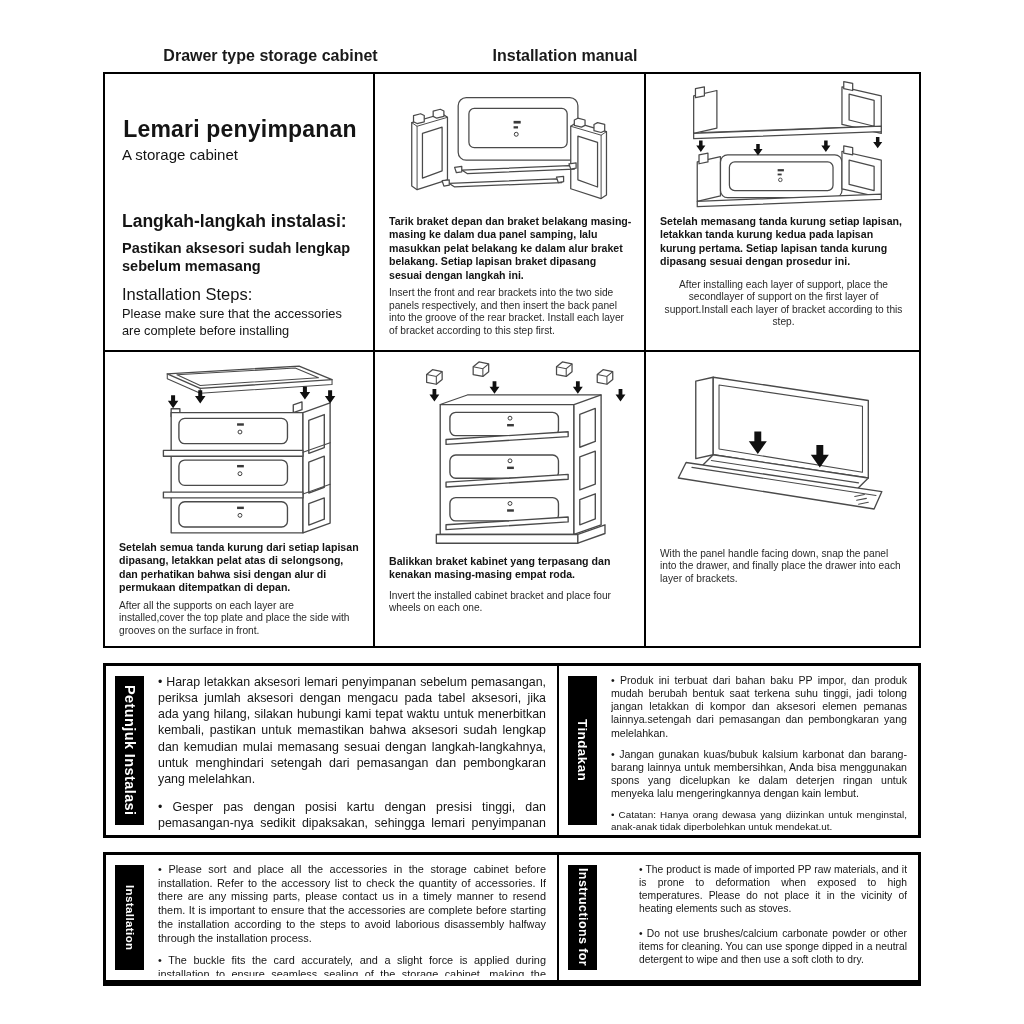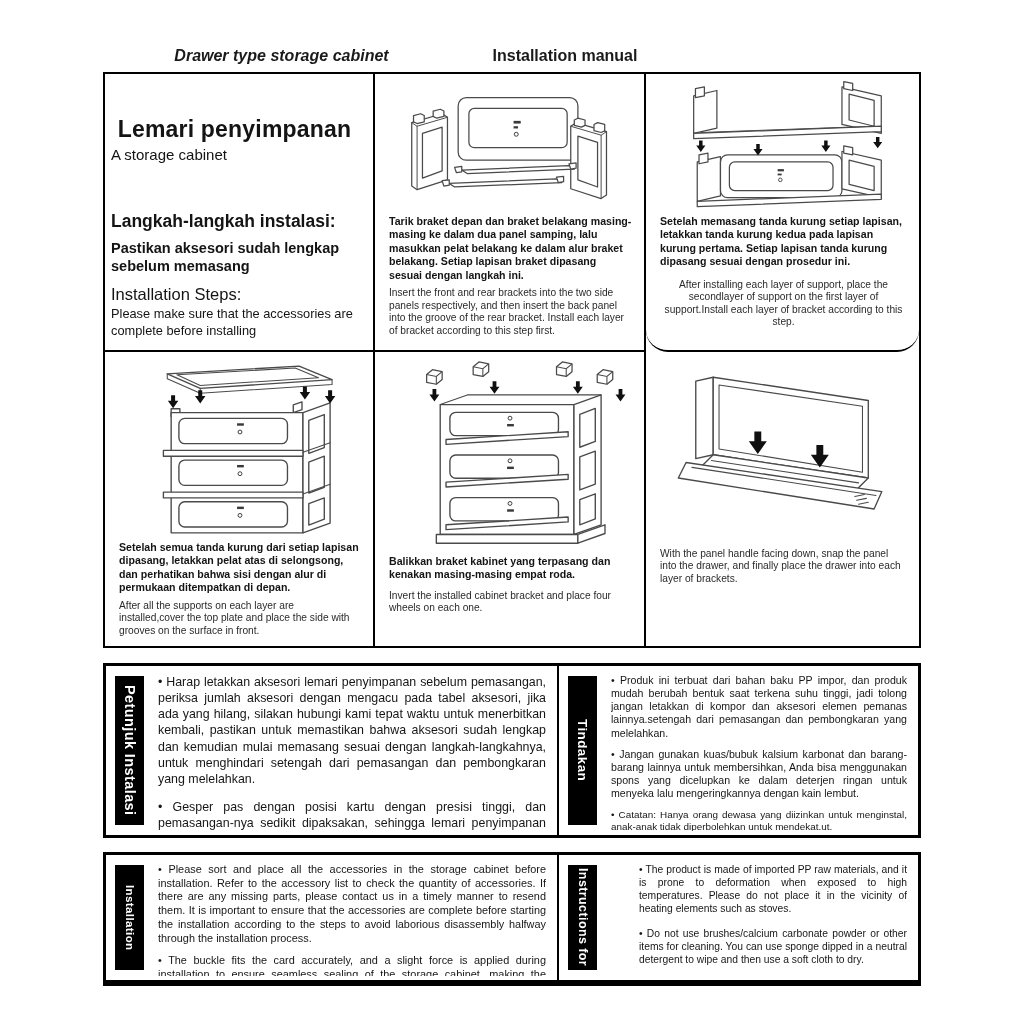--- a/index.html
+++ b/index.html
@@ -4,42 +4,42 @@
 <style>
   html,body{margin:0;padding:0;background:#ffffff;}
   .page{position:relative;width:1024px;height:1024px;background:#fff;font-family:"Liberation Sans",sans-serif;color:#141414;overflow:hidden;}
 
   
   .hdr-badges{position:absolute;left:103px;top:7px;display:flex;}
   .badge{box-sizing:border-box;height:34px;display:flex;align-items:center;justify-content:center;font-weight:700;font-size:21px;letter-spacing:0.2px;}
   .badge.dark{width:355px;background:#000;color:#fff;}
   .badge.light{width:214px;background:#fff;color:#000;border:3px solid #000;}
   .hdr-sub{position:absolute;top:47px;font-size:16px;font-weight:700;text-align:center;color:#1a1a1a;}
-  .sub1{left:104px;width:355px;font-style:italic;}
+  .sub1{left:93px;width:355px;}
   .sub2{left:458px;width:214px;}
 
   
   .grid{position:absolute;left:103px;top:72px;width:818px;height:576px;box-sizing:border-box;border:2px solid #000;display:grid;grid-template-columns:270px 271px 1fr;grid-template-rows:278px 1fr;background:#fff;}
   .cell{box-sizing:border-box;border-right:2px solid #000;border-bottom:2px solid #000;overflow:hidden;position:relative;}
-  .cell:nth-child(3n){border-right:none;border-radius:22px;}
+  .cell:nth-child(3n){border-right:none;}
   .cell:nth-child(n+4){border-bottom:none;}
   .art{display:flex;align-items:flex-end;justify-content:center;}
   .art.a1{height:138px;}
   .art.a2{height:138px;}
   .art.a3{height:186px;}
   .art.a4{height:200px;}
   .art.a5{height:184px;}
   .cap-id{margin:3px 12px 5px 14px;font-size:10.6px;font-weight:700;line-height:1.27;color:#141414;}
   .cap-en{margin:0 12px 4px 14px;font-size:10.2px;font-weight:400;line-height:1.22;color:#2a2a2a;}
   .gap8 .cap-en{margin-top:8px;}
   .gap10 .cap-en{margin-top:10px;text-align:center;}
   .gap12 .cap-en{margin-top:12px;}
 
   
-  .intro{padding:42px 15px 0 6px;}
+  .intro{padding:42px 15px 0 17px;}
   .intro-title{font-size:23px;font-weight:700;text-align:center;letter-spacing:0.2px;}
   .intro-sub{font-size:15px;font-weight:400;text-align:left;margin-top:3px;}
   .intro-h-id{margin-top:48px;font-size:17.5px;font-weight:700;}
   .intro-n-id{margin-top:7px;font-size:14.5px;font-weight:700;line-height:1.25;}
   .intro-h-en{margin-top:10px;font-size:16.5px;font-weight:400;}
   .intro-n-en{margin-top:2px;font-size:12.8px;font-weight:400;line-height:1.3;}
 
   
   .nbox{position:absolute;left:103px;width:818px;box-sizing:border-box;border:3px solid #000;display:flex;background:#fff;overflow:hidden;}
   .nbox.mid{top:663px;height:175px;}

